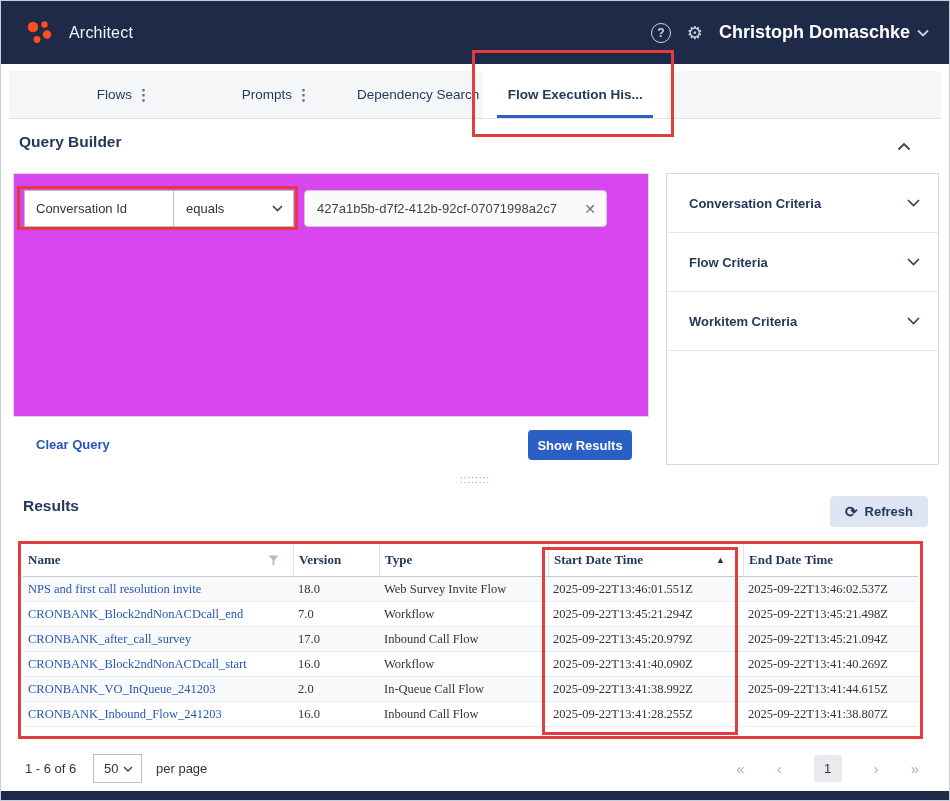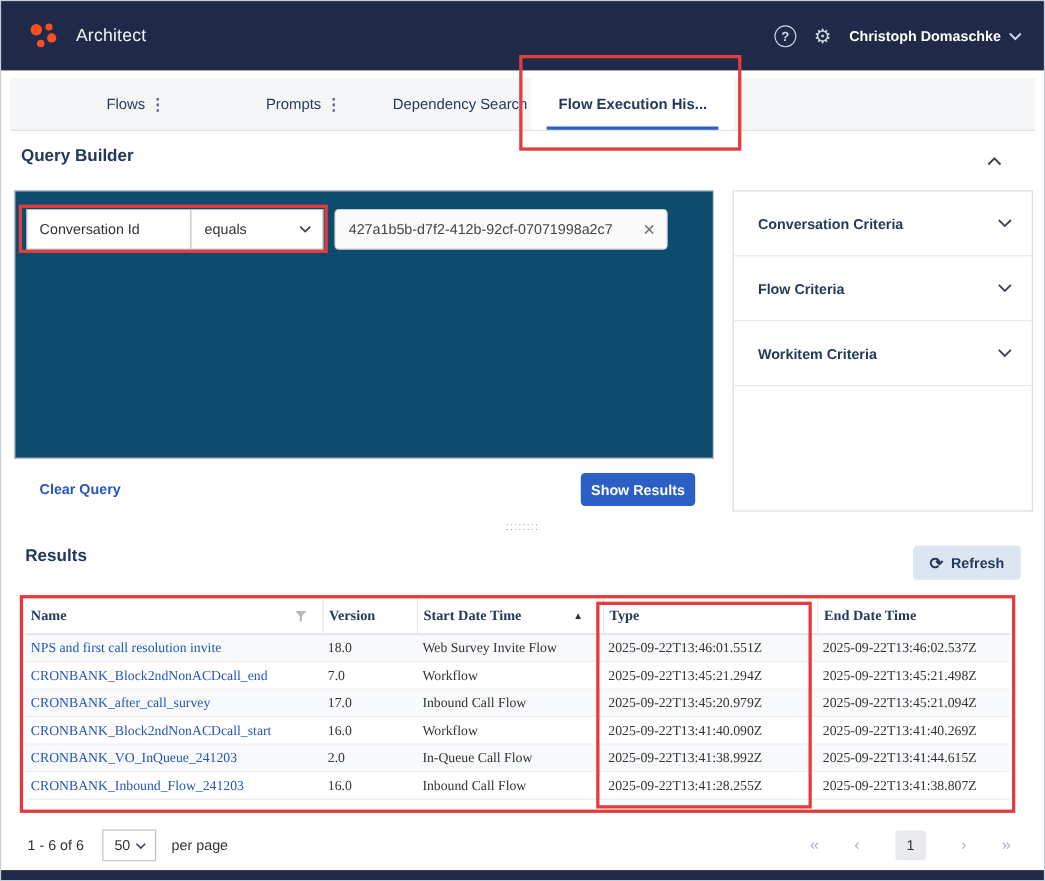--- a/index.html
+++ b/index.html
@@ -8,39 +8,39 @@
   .window { position:relative; width:950px; height:801px; background:#ffffff; border:1px solid #c9ced6; overflow:hidden; }
 
   
   .topbar { position:absolute; left:0; top:0; width:100%; height:63px; background:#1e2a47; display:flex; align-items:center; padding:0 20px; }
   .logo { width:30px; height:30px; margin-left:4px; }
   .app-title { color:#f2f4f8; font-size:16px; margin-left:14px; letter-spacing:.2px; }
   .topbar-right { margin-left:auto; display:flex; align-items:center; gap:16px; }
   .help-circle { width:20px; height:20px; border:1.6px solid #cdd5e4; border-radius:50%; color:#cdd5e4; font-size:12px; font-weight:bold; display:flex; align-items:center; justify-content:center; cursor:pointer; }
   .gear { color:#cdd5e4; font-size:18px; line-height:1; cursor:pointer; }
   .user-menu { display:flex; align-items:center; gap:7px; cursor:pointer; }
-  .user-name { color:#ffffff; font-size:13px; font-weight:bold; }
+  .user-name { color:#ffffff; font-size:18px; font-weight:bold; }
 
   
   .tabbar { position:absolute; left:8px; right:8px; top:70px; height:48px; background:#f5f6f8; border-bottom:1px solid #dfe1e5; display:flex; align-items:stretch; }
   .tab { display:flex; align-items:center; font-size:13.5px; color:#23395b; cursor:pointer; }
   .tab-split { justify-content:flex-end; padding:0 14px 0 26px; }
   .tab-flows { width:160px; }
   .tab-prompts { width:160px; }
   .tab-plain { padding:0 4px 0 28px; }
   .kebab { color:#5a6b85; font-size:15px; font-weight:bold; padding:0 4px; }
   .tab-active { position:relative; width:184px; background:#ffffff; justify-content:center; font-weight:bold; color:#23395b; }
   .tab-active::after { content:""; position:absolute; left:14px; right:14px; bottom:0; height:3px; background:#2b5fc6; }
 
   
   .qb-title { position:absolute; left:18px; top:132px; font-size:15.5px; font-weight:bold; color:#23395b; }
   .qb-collapse { position:absolute; right:38px; top:141px; cursor:pointer; }
 
   
-  .query-panel { position:absolute; left:12px; top:172px; width:636px; height:244px; border:1px solid #d8dade; background:#0c4a6e; }
+  .query-panel { position:absolute; left:12px; top:172px; width:636px; height:244px; border:1px solid #d8dade; background:#d946ef; }
   .cond-field { position:absolute; left:10px; top:16px; width:150px; height:37px; border:1px solid #b9bec6; background:#fff; font-size:13px; color:#333; display:flex; align-items:center; padding-left:11px; cursor:pointer; }
   .cond-op { position:absolute; left:159px; top:16px; width:121px; height:37px; border:1px solid #b9bec6; background:#fff; font-size:13px; color:#333; display:flex; align-items:center; justify-content:space-between; padding:0 10px 0 12px; cursor:pointer; }
   .cond-value { position:absolute; left:290px; top:16px; width:303px; height:37px; border:1px solid #c9cdd3; border-radius:4px; background:#fafafa; display:flex; align-items:center; }
   .cond-value input { flex:1; border:none; outline:none; background:transparent; font-size:13px; color:#444; padding:0 6px 0 12px; font-family:"Liberation Sans", sans-serif; }
   .cond-clear { color:#6a7280; font-size:14px; padding:0 10px; cursor:pointer; }
 
   .clear-query { position:absolute; left:35px; top:436px; color:#2456b9; font-size:13px; font-weight:bold; cursor:pointer; }
   .show-results { position:absolute; left:527px; top:429px; width:104px; height:30px; background:#2b5fc6; color:#fff; border:none; border-radius:4px; font-size:13px; font-weight:bold; font-family:"Liberation Sans", sans-serif; cursor:pointer; }
 
   .criteria-panel { position:absolute; left:665px; top:172px; width:273px; height:292px; border:1px solid #d8dade; background:#fff; }
@@ -189,25 +189,25 @@
       <div class="cell">
         <span>Name</span>
         <svg class="funnel" width="11" height="11" viewBox="0 0 11 11">
           <path d="M0.5,0.5 h10 l-4,4.6 v4.4 l-2,1 v-5.4 z" fill="#b3bac4"></path>
         </svg>
       </div>
       <div class="cell">
         <span>Version</span>
       </div>
       <div class="cell">
+        <span>Type</span>
+      </div>
+      <div class="cell">
         <span>Start Date Time</span>
         <span class="sort-asc">▲</span>
-      </div>
-      <div class="cell">
-        <span>Type</span>
       </div>
       <div class="cell">
         <span>End Date Time</span>
       </div>
     </div>
 
     <div class="tbody">
       <div class="trow">
         <div class="cell">
             <span class="name-link">NPS and first call resolution invite</span>

